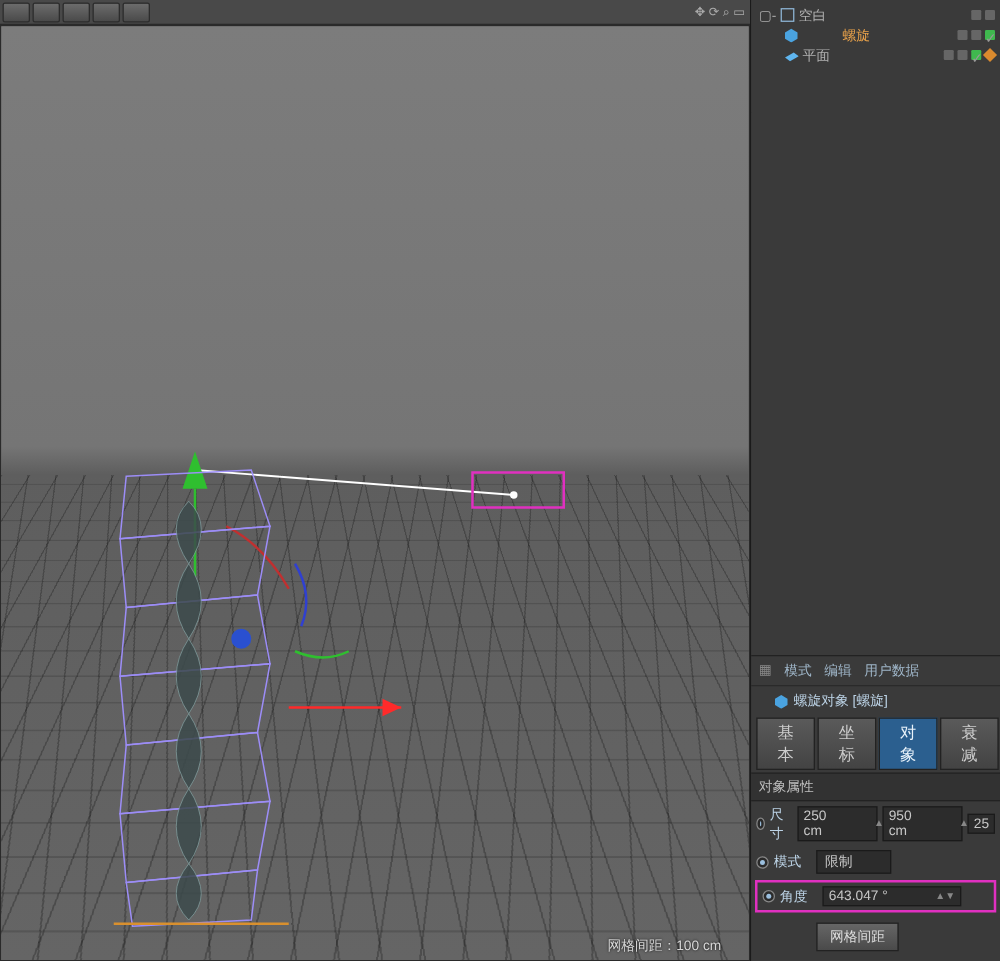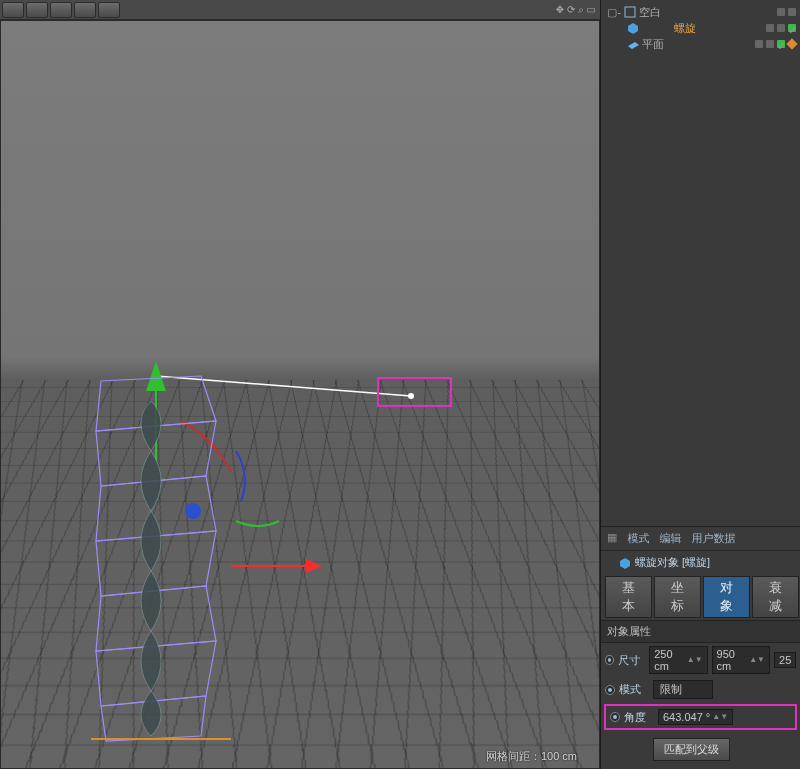--- a/index.html
+++ b/index.html
@@ -53,21 +53,21 @@
   .attr-header span { cursor:default; }
   .obj-title { display:flex; align-items:center; gap:4px; padding:4px 18px; color:#bcd3e6; }
   .tabbar { display:flex; gap:2px; padding:2px 4px; }
   .tab { background: linear-gradient(#5a5a5a,#434343); border:1px solid #222; padding:2px 16px; font-size:13px; color:#ccc; }
   .tab.active { background:#2b5f8f; color:#e8f2fa; }
   .section-title { background:#323232; border-top:1px solid #222; border-bottom:1px solid #222; padding:3px 6px; color:#bfbfbf;}
   .prop-row { display:flex; align-items:center; gap:4px; padding:3px 4px; }
   .radio { width:10px;height:10px;border:1px solid #888;border-radius:50%; display:inline-block; background:#2a2a2a; position:relative;}
   .radio::after{content:"";position:absolute;inset:2px;border-radius:50%;background:#9bbfde;}
   .plabel { width:30px; color:#bcd3e6; }
-  .numbox { background:#2c2c2c; border:1px solid #1a1a1a; color:#c8c8c8; padding:1px 4px; min-width:54px; display:inline-flex; align-items:center; justify-content:space-between;}
+  .numbox { background:#2c2c2c; border:1px solid #1a1a1a; color:#c8c8c8; padding:1px 4px; min-width:54px; display:inline-flex; align-items:center; justify-content:space-between;gap:36px;}
   .spinner{ color:#888; font-size:8px; line-height:8px; margin-left:2px;}
   .selectbox { background:#2c2c2c; border:1px solid #1a1a1a; color:#c8c8c8; padding:1px 6px; display:inline-block; min-width:60px;}
   .magenta-border { border:2px solid #e030c0 !important; }
   .fit-btn { margin:6px 0 8px 52px; display:inline-block; background:linear-gradient(#666,#4a4a4a); border:1px solid #222; padding:3px 10px; color:#ddd; }
 </style>
 </head>
 <body>
 
 <div class="root">
 
@@ -228,16 +228,16 @@
 
       <div class="prop-row magenta-border" style="margin:2px 3px;">
         <span class="radio"></span>
         <span class="plabel">角度</span>
         <span class="numbox" style="min-width:74px">
             <span>643.047 °</span>
             <span class="spinner">▲▼</span>
           </span>
       </div>
 
-      <div class="fit-btn">匹配到父级</div>
+      <div class="fit-btn">网格间距</div>
     </div>
   </div>
 </div>
 
 </body></html>

